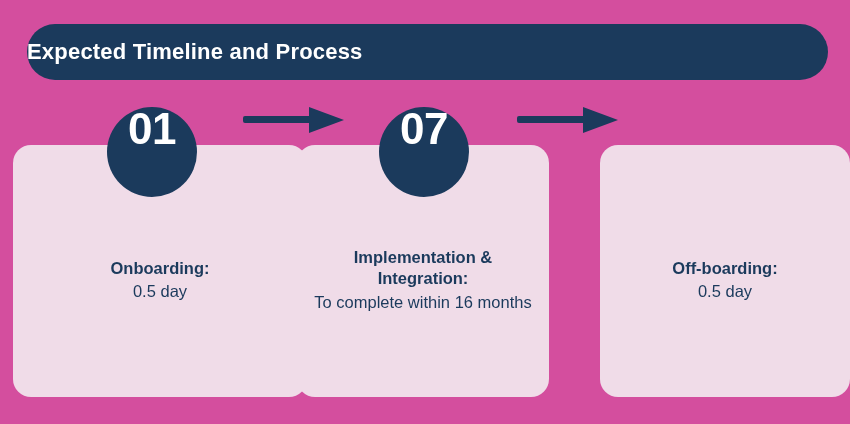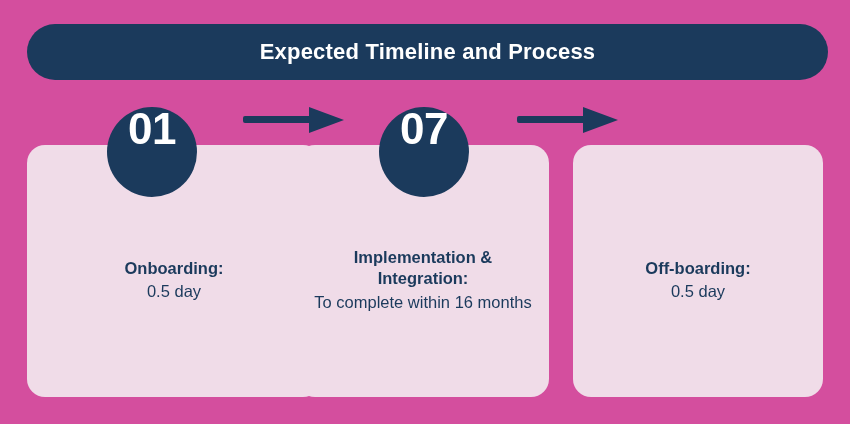--- a/index.html
+++ b/index.html
@@ -25,21 +25,21 @@
   #title-banner {
     position: absolute;
     left: 27px;
     top: 24px;
     width: 801px;
     height: 56px;
     background: #1b3a5c;
     border-radius: 28px;
     display: flex;
     align-items: center;
-    justify-content: center;
+    justify-content: flex-start;
     box-sizing: border-box;
   }
   #title-banner .title-text {
     color: #ffffff;
     font-size: 22px;
     font-weight: bold;
     letter-spacing: 0.2px;
     line-height: 1;
     white-space: nowrap;
   }
@@ -51,23 +51,23 @@
     height: 252px;
     background: #f0dce8;
     border-radius: 18px;
     box-sizing: border-box;
     display: flex;
     flex-direction: column;
     align-items: center;
     justify-content: center;
     padding: 0 14px;
   }
-  #card-1 { left: 27px;  width: 294px; }
+  #card-1 { left: 13px;  width: 294px; }
   #card-2 { left: 297px; width: 252px; }
-  #card-3 { left: 573px; width: 250px; }
+  #card-3 { left: 600px; width: 250px; }
 
   .card-body {
     text-align: center;
     color: #1b3a5c;
     line-height: 1.28;
     width: 100%;
     margin-top: 18px;
   }
   .card-heading {
     font-size: 16.5px;

